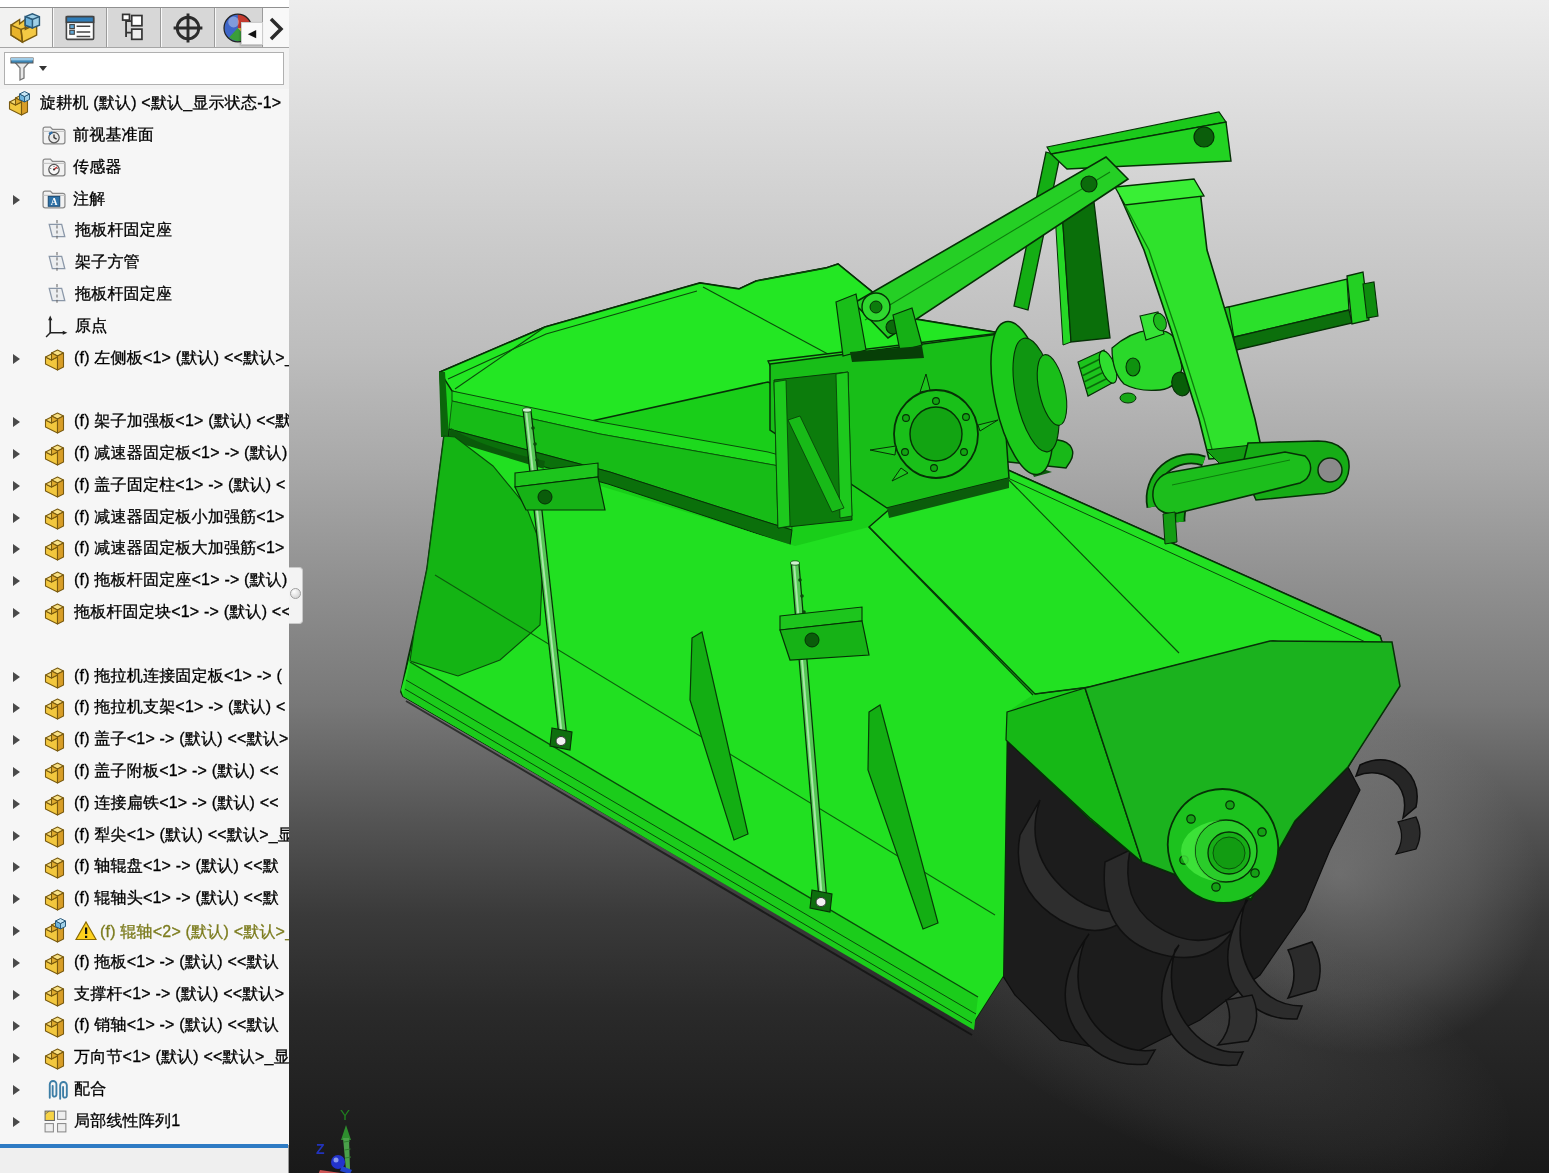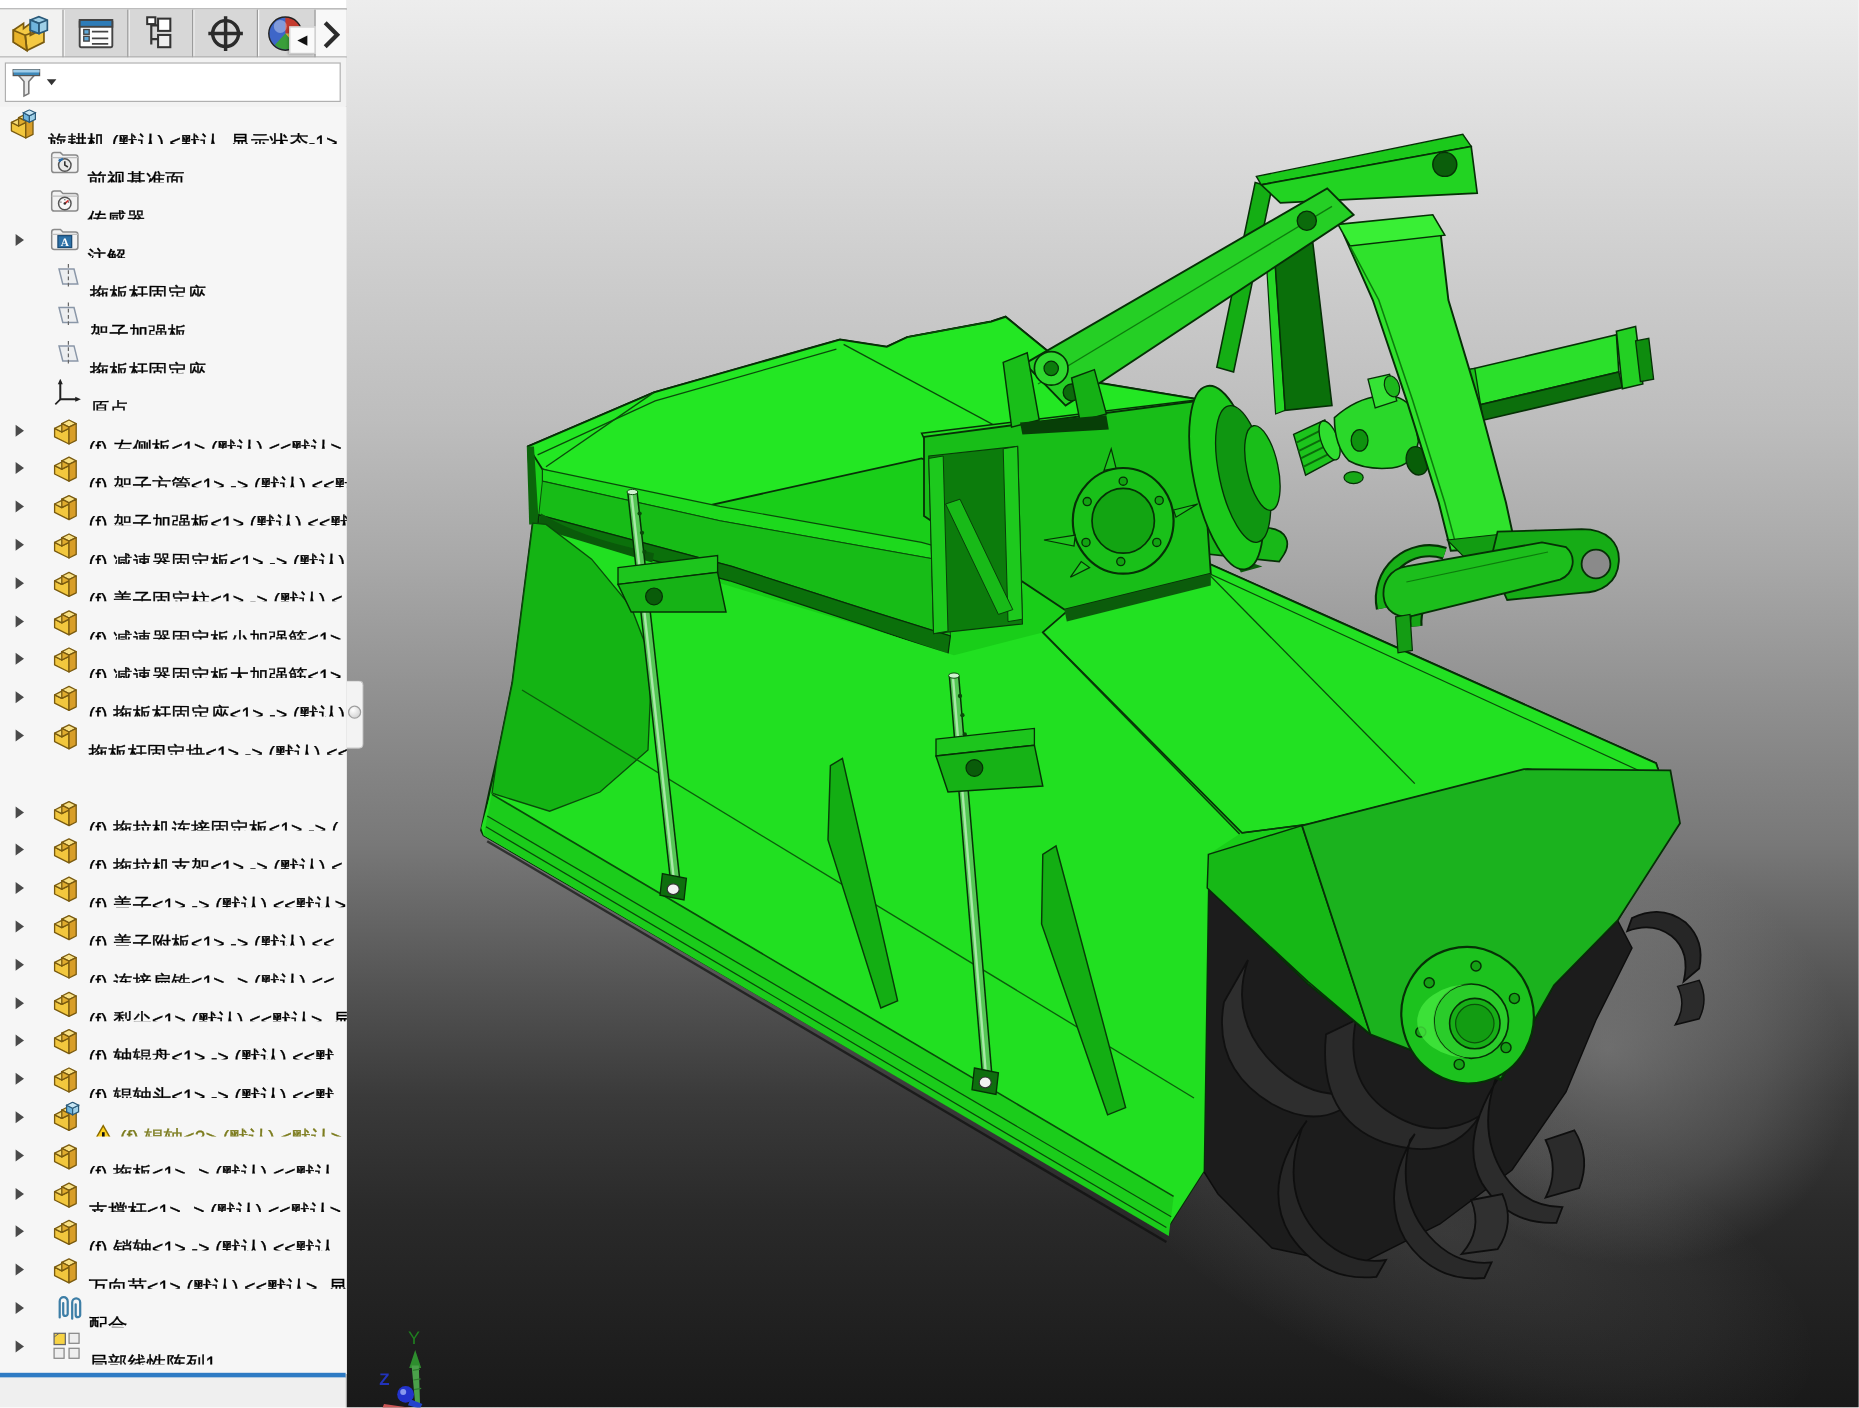--- a/index.html
+++ b/index.html
@@ -14,21 +14,21 @@
 #tabs{position:absolute;left:0;top:8px;width:289px;height:40px;background:#F8F8F8}
 .tab{position:absolute;top:0;width:53px;height:40px;background:#D7D7D7;border-right:1px solid #9B9B9B;display:flex;align-items:center;justify-content:center}
 .tab.active{background:#F2F2F1}
 #tabline{position:absolute;left:0;top:47px;width:289px;height:1px;background:#A6A6A6}
 #ddbox{position:absolute;left:241px;top:22px;width:22px;height:23px;background:#FAFAFA;border:1px solid #CCC;box-shadow:-1px 1px 2px rgba(0,0,0,.25);display:flex;align-items:center;justify-content:center;z-index:5}
 #filter{position:absolute;left:0;top:48px;width:289px;height:41px;background:#F2F2F2}
 #fbox{position:absolute;left:4px;top:4px;width:280px;height:33px;background:#FFF;border:1px solid #B0B0B0}
 #tree{position:absolute;left:0;top:89px;width:289px;height:1056px;background:#F6F6F6;overflow:hidden}
 .row{position:absolute;left:0;width:289px;height:31.8px;white-space:nowrap;overflow:hidden}
 .row .ic{position:absolute;top:3px}
-.row .tx{position:absolute;top:21px;font-size:16px;color:#000;letter-spacing:0.2px;-webkit-text-stroke:0.3px #000}
+.row .tx{position:absolute;top:5px;font-size:16px;color:#000;letter-spacing:0.2px;-webkit-text-stroke:0.3px #000}
 .row.warn .tx{color:#7C7C1E;-webkit-text-stroke:0.3px #7C7C1E}
 .arr{position:absolute;left:13px;top:11px;width:0;height:0;border-left:7px solid #4A4A4A;border-top:5px solid transparent;border-bottom:5px solid transparent}
 #blueline{position:absolute;left:0;top:1144px;width:288px;height:4px;background:#2E7BC4}
 #belowblue{position:absolute;left:0;top:1148px;width:288px;height:25px;background:#EFEFEF}
 #splitter{position:absolute;left:289px;top:567px;width:14px;height:57px;background:#F3F3F3;border:1px solid #C9C9C9;border-left:none;border-radius:0 4px 4px 0}
 #splitc{position:absolute;left:290px;top:588px;width:11px;height:11px;border-radius:50%;background:radial-gradient(circle at 35% 30%,#FFF,#C9C9C9);border:1px solid #9E9E9E}
 .ti{display:inline-block;vertical-align:-6px}
 .row .ic .ti{vertical-align:0}
 </style></head><body>
 <div id="stage">
@@ -322,21 +322,21 @@
               <path d="M5 6 L17 6 L20 18 L8 18 Z" fill="rgba(200,210,220,0.2)" stroke="#8A97A8" stroke-width="1.2"></path>
               <path d="M12.5 2 L12.5 22" stroke="#666" stroke-width="1" stroke-dasharray="3 2"></path>
             </svg></span>
           <span class="tx" style="left:75px">拖板杆固定座</span>
         </div>
 <div class="row" style="top:158.1px">
           <span class="ic" style="left:44px"><svg class="ti" width="26" height="25" viewBox="0 0 25 24">
               <path d="M5 6 L17 6 L20 18 L8 18 Z" fill="rgba(200,210,220,0.2)" stroke="#8A97A8" stroke-width="1.2"></path>
               <path d="M12.5 2 L12.5 22" stroke="#666" stroke-width="1" stroke-dasharray="3 2"></path>
             </svg></span>
-          <span class="tx" style="left:75px">架子加强板</span>
+          <span class="tx" style="left:75px">架子方管</span>
         </div>
 <div class="row" style="top:189.9px">
           <span class="ic" style="left:44px"><svg class="ti" width="26" height="25" viewBox="0 0 25 24">
               <path d="M5 6 L17 6 L20 18 L8 18 Z" fill="rgba(200,210,220,0.2)" stroke="#8A97A8" stroke-width="1.2"></path>
               <path d="M12.5 2 L12.5 22" stroke="#666" stroke-width="1" stroke-dasharray="3 2"></path>
             </svg></span>
           <span class="tx" style="left:75px">拖板杆固定座</span>
         </div>
 <div class="row" style="top:221.7px">
           <span class="ic" style="left:44px"><svg class="ti" width="26" height="25" viewBox="0 0 25 24">
@@ -350,31 +350,20 @@
 <div class="row" style="top:253.5px">
           <span class="arr"></span>
           <span class="ic" style="left:43px"><svg class="ti" width="26" height="25" viewBox="0 0 25 25">
               <path d="M2 18 L14 24 L14 10 L8 7 L8 14 L2 11 Z" fill="#F2C73E" stroke="#7A5B10" stroke-width="1.1" stroke-linejoin="round"></path>
               <path d="M2 11 L8 8 L14 11 L8 14 Z" fill="#F6DB74" stroke="#7A5B10" stroke-width="1.1" stroke-linejoin="round"></path>
               <path d="M8 7 L14 4 L20 7 L14 10 Z" fill="#F8E084" stroke="#7A5B10" stroke-width="1.1" stroke-linejoin="round"></path>
               <path d="M8 7 L8 14 L14 11 L14 10 Z" fill="#E0AC2E" stroke="#7A5B10" stroke-width="1.1" stroke-linejoin="round"></path>
               <path d="M14 24 L20 21 L20 7 L14 10 Z" fill="#D89E28" stroke="#7A5B10" stroke-width="1.1" stroke-linejoin="round"></path>
             </svg></span>
           <span class="tx" style="left:74px">(f) 左侧板&lt;1&gt; (默认) &lt;&lt;默认&gt;_显</span>
-        </div>
-<div class="row" style="top:285.3px">
-          <span class="arr"></span>
-          <span class="ic" style="left:43px"><svg class="ti" width="26" height="25" viewBox="0 0 25 25">
-              <path d="M2 18 L14 24 L14 10 L8 7 L8 14 L2 11 Z" fill="#F2C73E" stroke="#7A5B10" stroke-width="1.1" stroke-linejoin="round"></path>
-              <path d="M2 11 L8 8 L14 11 L8 14 Z" fill="#F6DB74" stroke="#7A5B10" stroke-width="1.1" stroke-linejoin="round"></path>
-              <path d="M8 7 L14 4 L20 7 L14 10 Z" fill="#F8E084" stroke="#7A5B10" stroke-width="1.1" stroke-linejoin="round"></path>
-              <path d="M8 7 L8 14 L14 11 L14 10 Z" fill="#E0AC2E" stroke="#7A5B10" stroke-width="1.1" stroke-linejoin="round"></path>
-              <path d="M14 24 L20 21 L20 7 L14 10 Z" fill="#D89E28" stroke="#7A5B10" stroke-width="1.1" stroke-linejoin="round"></path>
-            </svg></span>
-          <span class="tx" style="left:74px">(f) 架子方管&lt;1&gt; -&gt; (默认) &lt;&lt;默</span>
         </div>
 <div class="row" style="top:317.1px">
           <span class="arr"></span>
           <span class="ic" style="left:43px"><svg class="ti" width="26" height="25" viewBox="0 0 25 25">
               <path d="M2 18 L14 24 L14 10 L8 7 L8 14 L2 11 Z" fill="#F2C73E" stroke="#7A5B10" stroke-width="1.1" stroke-linejoin="round"></path>
               <path d="M2 11 L8 8 L14 11 L8 14 Z" fill="#F6DB74" stroke="#7A5B10" stroke-width="1.1" stroke-linejoin="round"></path>
               <path d="M8 7 L14 4 L20 7 L14 10 Z" fill="#F8E084" stroke="#7A5B10" stroke-width="1.1" stroke-linejoin="round"></path>
               <path d="M8 7 L8 14 L14 11 L14 10 Z" fill="#E0AC2E" stroke="#7A5B10" stroke-width="1.1" stroke-linejoin="round"></path>
               <path d="M14 24 L20 21 L20 7 L14 10 Z" fill="#D89E28" stroke="#7A5B10" stroke-width="1.1" stroke-linejoin="round"></path>
             </svg></span>

